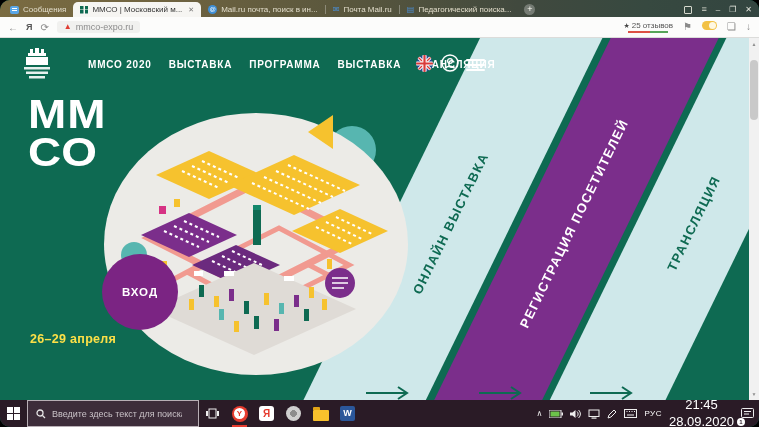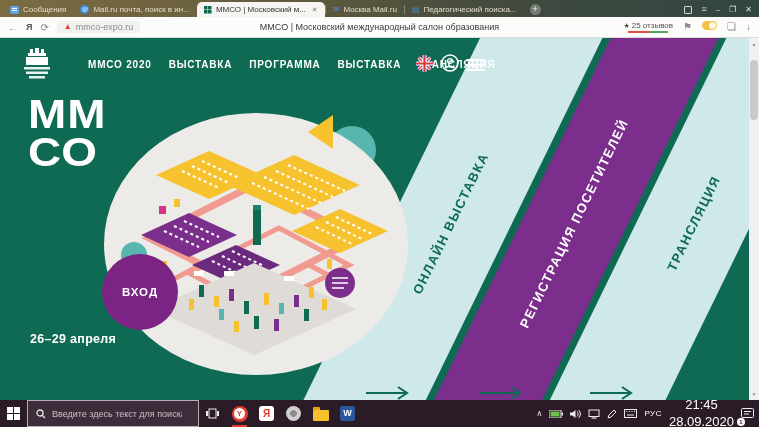--- a/index.html
+++ b/index.html
@@ -1,17 +1,17 @@
 <!DOCTYPE html>
 <html><head>
 <meta charset="utf-8">
 <style>
   *{margin:0;padding:0;box-sizing:border-box;font-family:"Liberation Sans","DejaVu Sans",sans-serif;}
   body{width:759px;height:427px;overflow:hidden;background:#000;}
-  #screen{position:relative;width:759px;height:427px;overflow:hidden;background:#0e6a52;}
+  #screen{position:relative;width:759px;height:427px;overflow:hidden;background:#0e6a52;border-radius:10px;}
 
   
   #tabbar{position:absolute;top:0;left:0;right:0;height:17px;
     background:linear-gradient(90deg,#7a6b41 0%,#6f6340 22%,#5a573d 45%,#41493e 68%,#374940 85%,#334540 100%);
     display:flex;align-items:flex-end;padding-left:3px;}
   .tab{height:15px;display:flex;align-items:center;gap:4px;padding:0 7px;font-size:8px;color:#e2ddcb;
     white-space:nowrap;overflow:hidden;border-radius:5px 5px 0 0;position:relative;flex:0 0 auto;}
   .tab .lbl{overflow:hidden;text-overflow:ellipsis;}
   .tab.active{background:#f6f5f2;color:#333;}
   .tab-sep{width:1px;height:9px;background:rgba(255,255,255,.3);margin-bottom:3px;flex:0 0 auto;}
@@ -67,21 +67,21 @@
   #menu{position:absolute;left:88px;top:15px;display:flex;gap:17px;}
   .menu-item{color:#fff;font-size:10px;font-weight:bold;letter-spacing:.8px;white-space:nowrap;}
   #flag-ic{position:absolute;left:416px;top:11px;width:17px;height:17px;border-radius:50%;overflow:hidden;}
   #account-ic{position:absolute;left:441px;top:10px;width:18px;height:18px;}
   #burger{position:absolute;left:466px;top:15px;width:19px;}
   #burger div{height:2px;background:#fff;border-radius:2px;margin-bottom:3px;}
 
   
   #biglogo{position:absolute;left:28px;top:58px;color:#fff;font-weight:bold;font-size:41px;line-height:.92;
     letter-spacing:1px;transform:scaleX(1.12);transform-origin:left top;}
-  #dates{position:absolute;left:30px;top:294px;color:#ffffff;font-weight:bold;font-size:12.5px;letter-spacing:.3px;}
+  #dates{position:absolute;left:30px;top:294px;color:#fde047;font-weight:bold;font-size:12.5px;letter-spacing:.3px;}
   #dates .l2{margin-top:8px;}
 
   
   #teal-accent{position:absolute;left:328px;top:88px;width:48px;height:48px;border-radius:50%;background:#57b6b0;}
   #map-circle{position:absolute;left:104px;top:75px;width:304px;height:262px;border-radius:50%;background:#ecebe7;overflow:hidden;}
   #play-tri{position:absolute;left:308px;top:77px;width:0;height:0;
     border-top:17px solid transparent;border-bottom:17px solid transparent;border-right:25px solid #f6c22e;}
   #enter-btn{position:absolute;left:102px;top:216px;width:76px;height:76px;border-radius:50%;background:#7b2483;
     color:#fff;font-weight:bold;font-size:11.5px;letter-spacing:1px;display:flex;align-items:center;justify-content:center;}
 
@@ -119,33 +119,33 @@
 </head>
 <body>
 
 <div id="screen">
 
   <div id="tabbar">
     <div class="tab">
       <span class="fav fav-chat"></span>
       <span class="lbl">Сообщения</span>
     </div>
-    <div class="tab">
-      <span class="fav fav-at">@</span>
-      <span class="lbl">Mail.ru почта, поиск в ин...</span>
-    </div>
     <div class="tab active">
       <span class="fav fav-grid"></span>
       <span class="lbl">ММСО | Московский м...</span>
       <span class="tab-close">✕</span>
     </div>
+    <div class="tab">
+      <span class="fav fav-at">@</span>
+      <span class="lbl">Mail.ru почта, поиск в ин...</span>
+    </div>
     <div class="tab-sep"></div>
     <div class="tab">
       <span class="fav fav-glyph">✉</span>
-      <span class="lbl">Москва Mail.ru</span>
+      <span class="lbl">Почта Mail.ru</span>
     </div>
     <div class="tab-sep"></div>
     <div class="tab">
       <span class="fav fav-glyph">▤</span>
       <span class="lbl">Педагогический поиска...</span>
     </div>
     <div id="newtab">+</div>
     <div id="tabbar-right">
       <span id="panel-ic"></span>
       <span class="tbglyph">≡</span>
@@ -156,21 +156,20 @@
   </div>
 
   <div id="addrbar">
     <span class="ag">←</span>
     <span class="ag" id="ya-letter">Я</span>
     <span class="ag">⟳</span>
     <div id="domain-pill">
       <span id="warn-tri">▲</span>
       <span id="url-text">mmco-expo.ru</span>
     </div>
-    <span id="page-title">ММСО | Московский международный салон образования</span>
     <div id="addr-right">
       <div id="reviews">
         <div id="reviews-row">
           <span id="rev-star">★</span>
           <span>25 отзывов</span>
         </div>
         <div id="rev-bar"></div>
       </div>
       <span class="ag">⚑</span>
       <span id="protect"></span>

